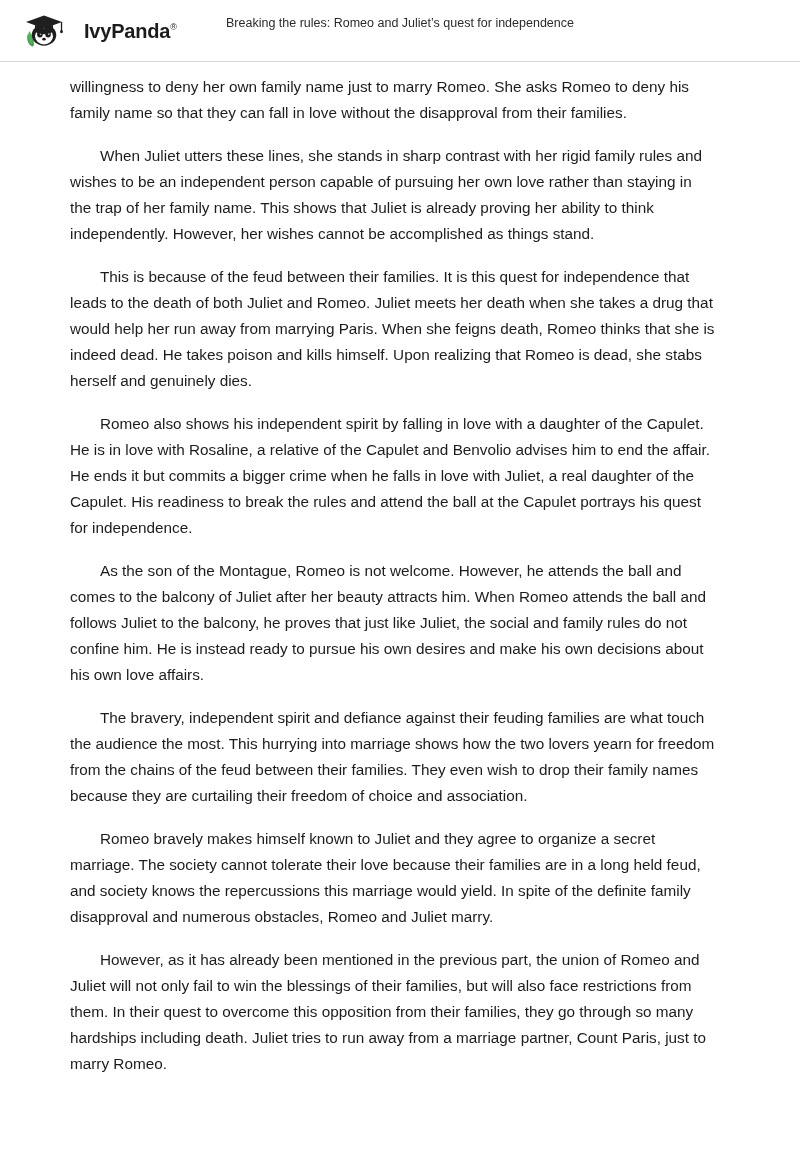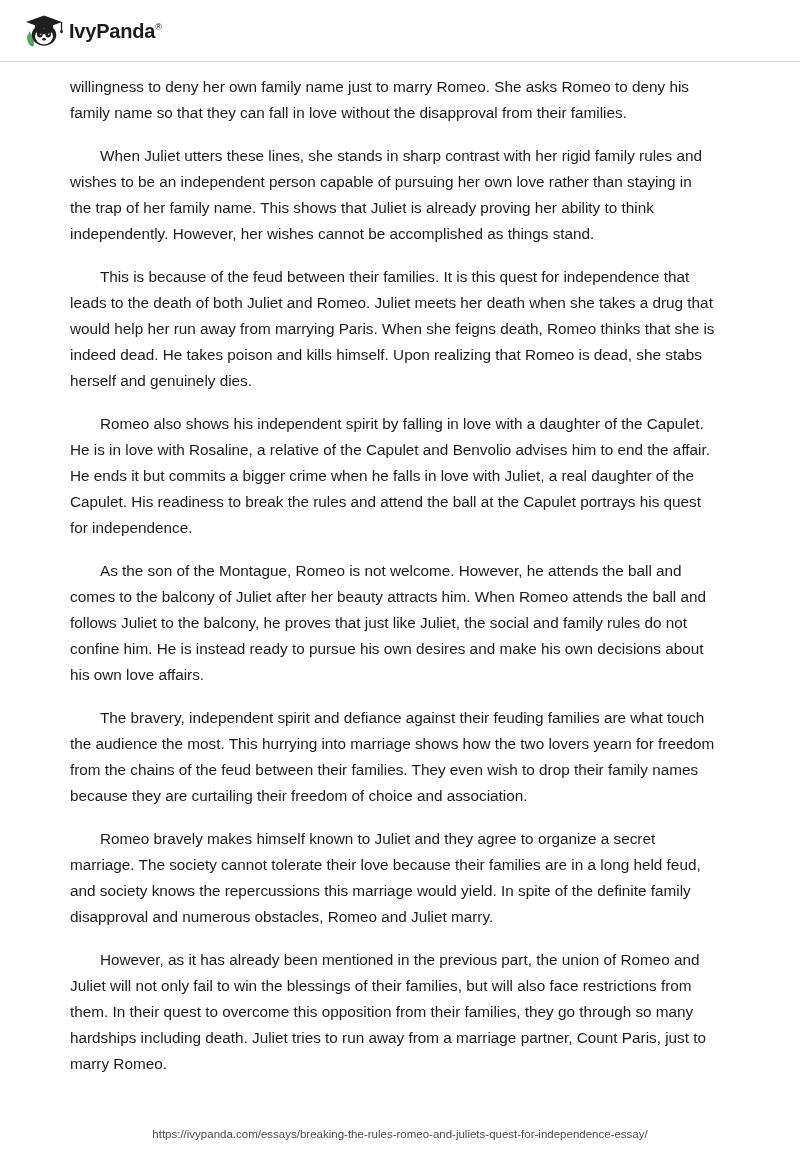--- a/index.html
+++ b/index.html
@@ -29,21 +29,21 @@
     width: 800px;
     height: 62px;
     box-sizing: border-box;
     padding: 0 24px;
     display: flex;
     align-items: center;
   }
   .brand {
     display: flex;
     align-items: center;
-    gap: 5px;
+    gap: 20px;
     flex: 0 0 auto;
   }
   .brand-logo {
     width: 40px;
     height: 36px;
     flex: 0 0 auto;
     display: block;
   }
   .brand-name {
     font-size: 20px;
@@ -130,31 +130,29 @@
         <ellipse cx="24" cy="32" rx="2.2" ry="1.6" fill="#1f1f1f"></ellipse>
         <path d="M2 11 L24 3 L46 11 L24 19 Z" fill="#1f1f1f"></path>
         <path d="M13 14.5 L13 23 C13 23, 18 26, 24 26 C30 26, 35 23, 35 23 L35 14.5 L24 19 Z" fill="#1f1f1f"></path>
         <rect x="44.6" y="11" width="1.6" height="11" fill="#1f1f1f"></rect>
         <circle cx="45.4" cy="23" r="1.8" fill="#1f1f1f"></circle>
       </svg>
       <div class="brand-name">
         <span>IvyPanda</span><sup>®</sup>
       </div>
     </div>
+    <div class="header-title">Breaking the rules: Romeo and Juliet’s quest for independence</div>
   </div>
   <div class="header-rule"></div>
 
   <div class="content">
     <p>willingness to deny her own family name just to marry Romeo. She asks Romeo to deny his family name so that they can fall in love without the disapproval from their families.</p>
     <p class="indent">When Juliet utters these lines, she stands in sharp contrast with her rigid family rules and wishes to be an independent person capable of pursuing her own love rather than staying in the trap of her family name. This shows that Juliet is already proving her ability to think independently. However, her wishes cannot be accomplished as things stand.</p>
     <p class="indent">This is because of the feud between their families. It is this quest for independence that leads to the death of both Juliet and Romeo. Juliet meets her death when she takes a drug that would help her run away from marrying Paris. When she feigns death, Romeo thinks that she is indeed dead. He takes poison and kills himself. Upon realizing that Romeo is dead, she stabs herself and genuinely dies.</p>
     <p class="indent">Romeo also shows his independent spirit by falling in love with a daughter of the Capulet. He is in love with Rosaline, a relative of the Capulet and Benvolio advises him to end the affair. He ends it but commits a bigger crime when he falls in love with Juliet, a real daughter of the Capulet. His readiness to break the rules and attend the ball at the Capulet portrays his quest for independence.</p>
     <p class="indent">As the son of the Montague, Romeo is not welcome. However, he attends the ball and comes to the balcony of Juliet after her beauty attracts him. When Romeo attends the ball and follows Juliet to the balcony, he proves that just like Juliet, the social and family rules do not confine him. He is instead ready to pursue his own desires and make his own decisions about his own love affairs.</p>
     <p class="indent">The bravery, independent spirit and defiance against their feuding families are what touch the audience the most. This hurrying into marriage shows how the two lovers yearn for freedom from the chains of the feud between their families. They even wish to drop their family names because they are curtailing their freedom of choice and association.</p>
     <p class="indent">Romeo bravely makes himself known to Juliet and they agree to organize a secret marriage. The society cannot tolerate their love because their families are in a long held feud, and society knows the repercussions this marriage would yield. In spite of the definite family disapproval and numerous obstacles, Romeo and Juliet marry.</p>
     <p class="indent">However, as it has already been mentioned in the previous part, the union of Romeo and Juliet will not only fail to win the blessings of their families, but will also face restrictions from them. In their quest to overcome this opposition from their families, they go through so many hardships including death. Juliet tries to run away from a marriage partner, Count Paris, just to marry Romeo.</p>
   </div>
 
-  <div class="footer">
-    <a class="footer-link" href="#">https://ivypanda.com/essays/breaking-the-rules-romeo-and-juliets-quest-for-independence-essay/</a>
-  </div>
 
 </div>
 
 </body></html>

